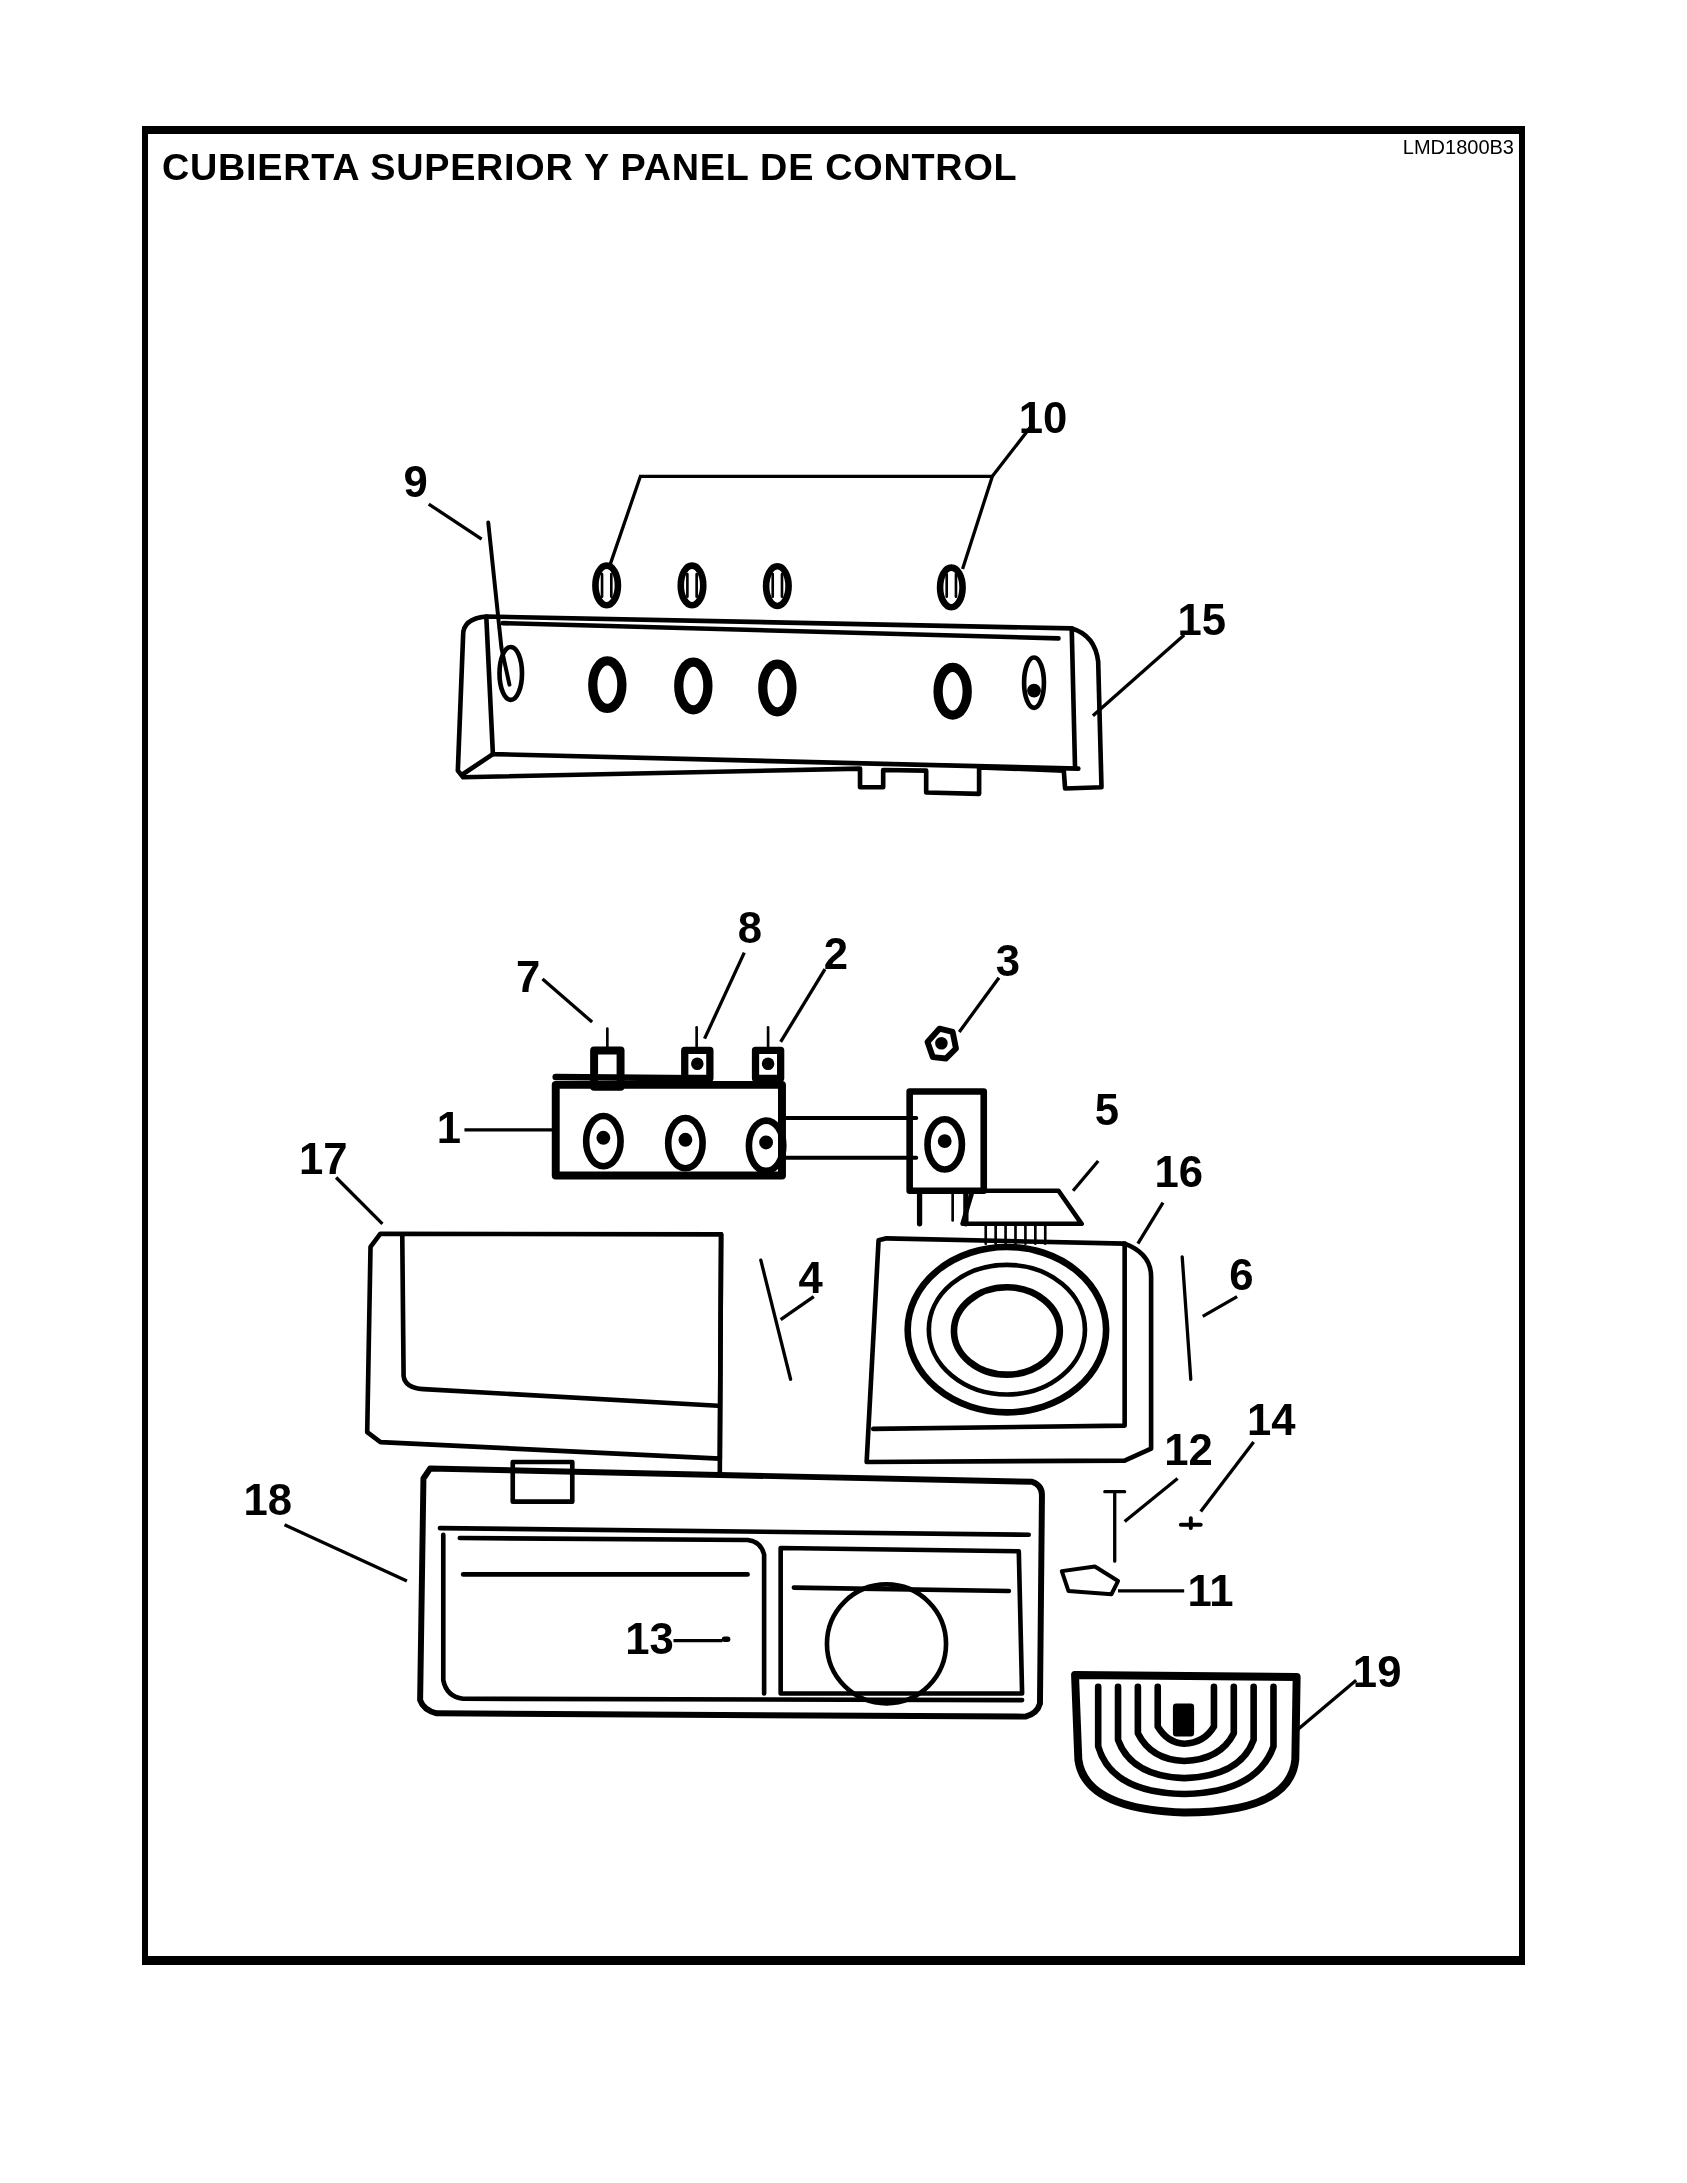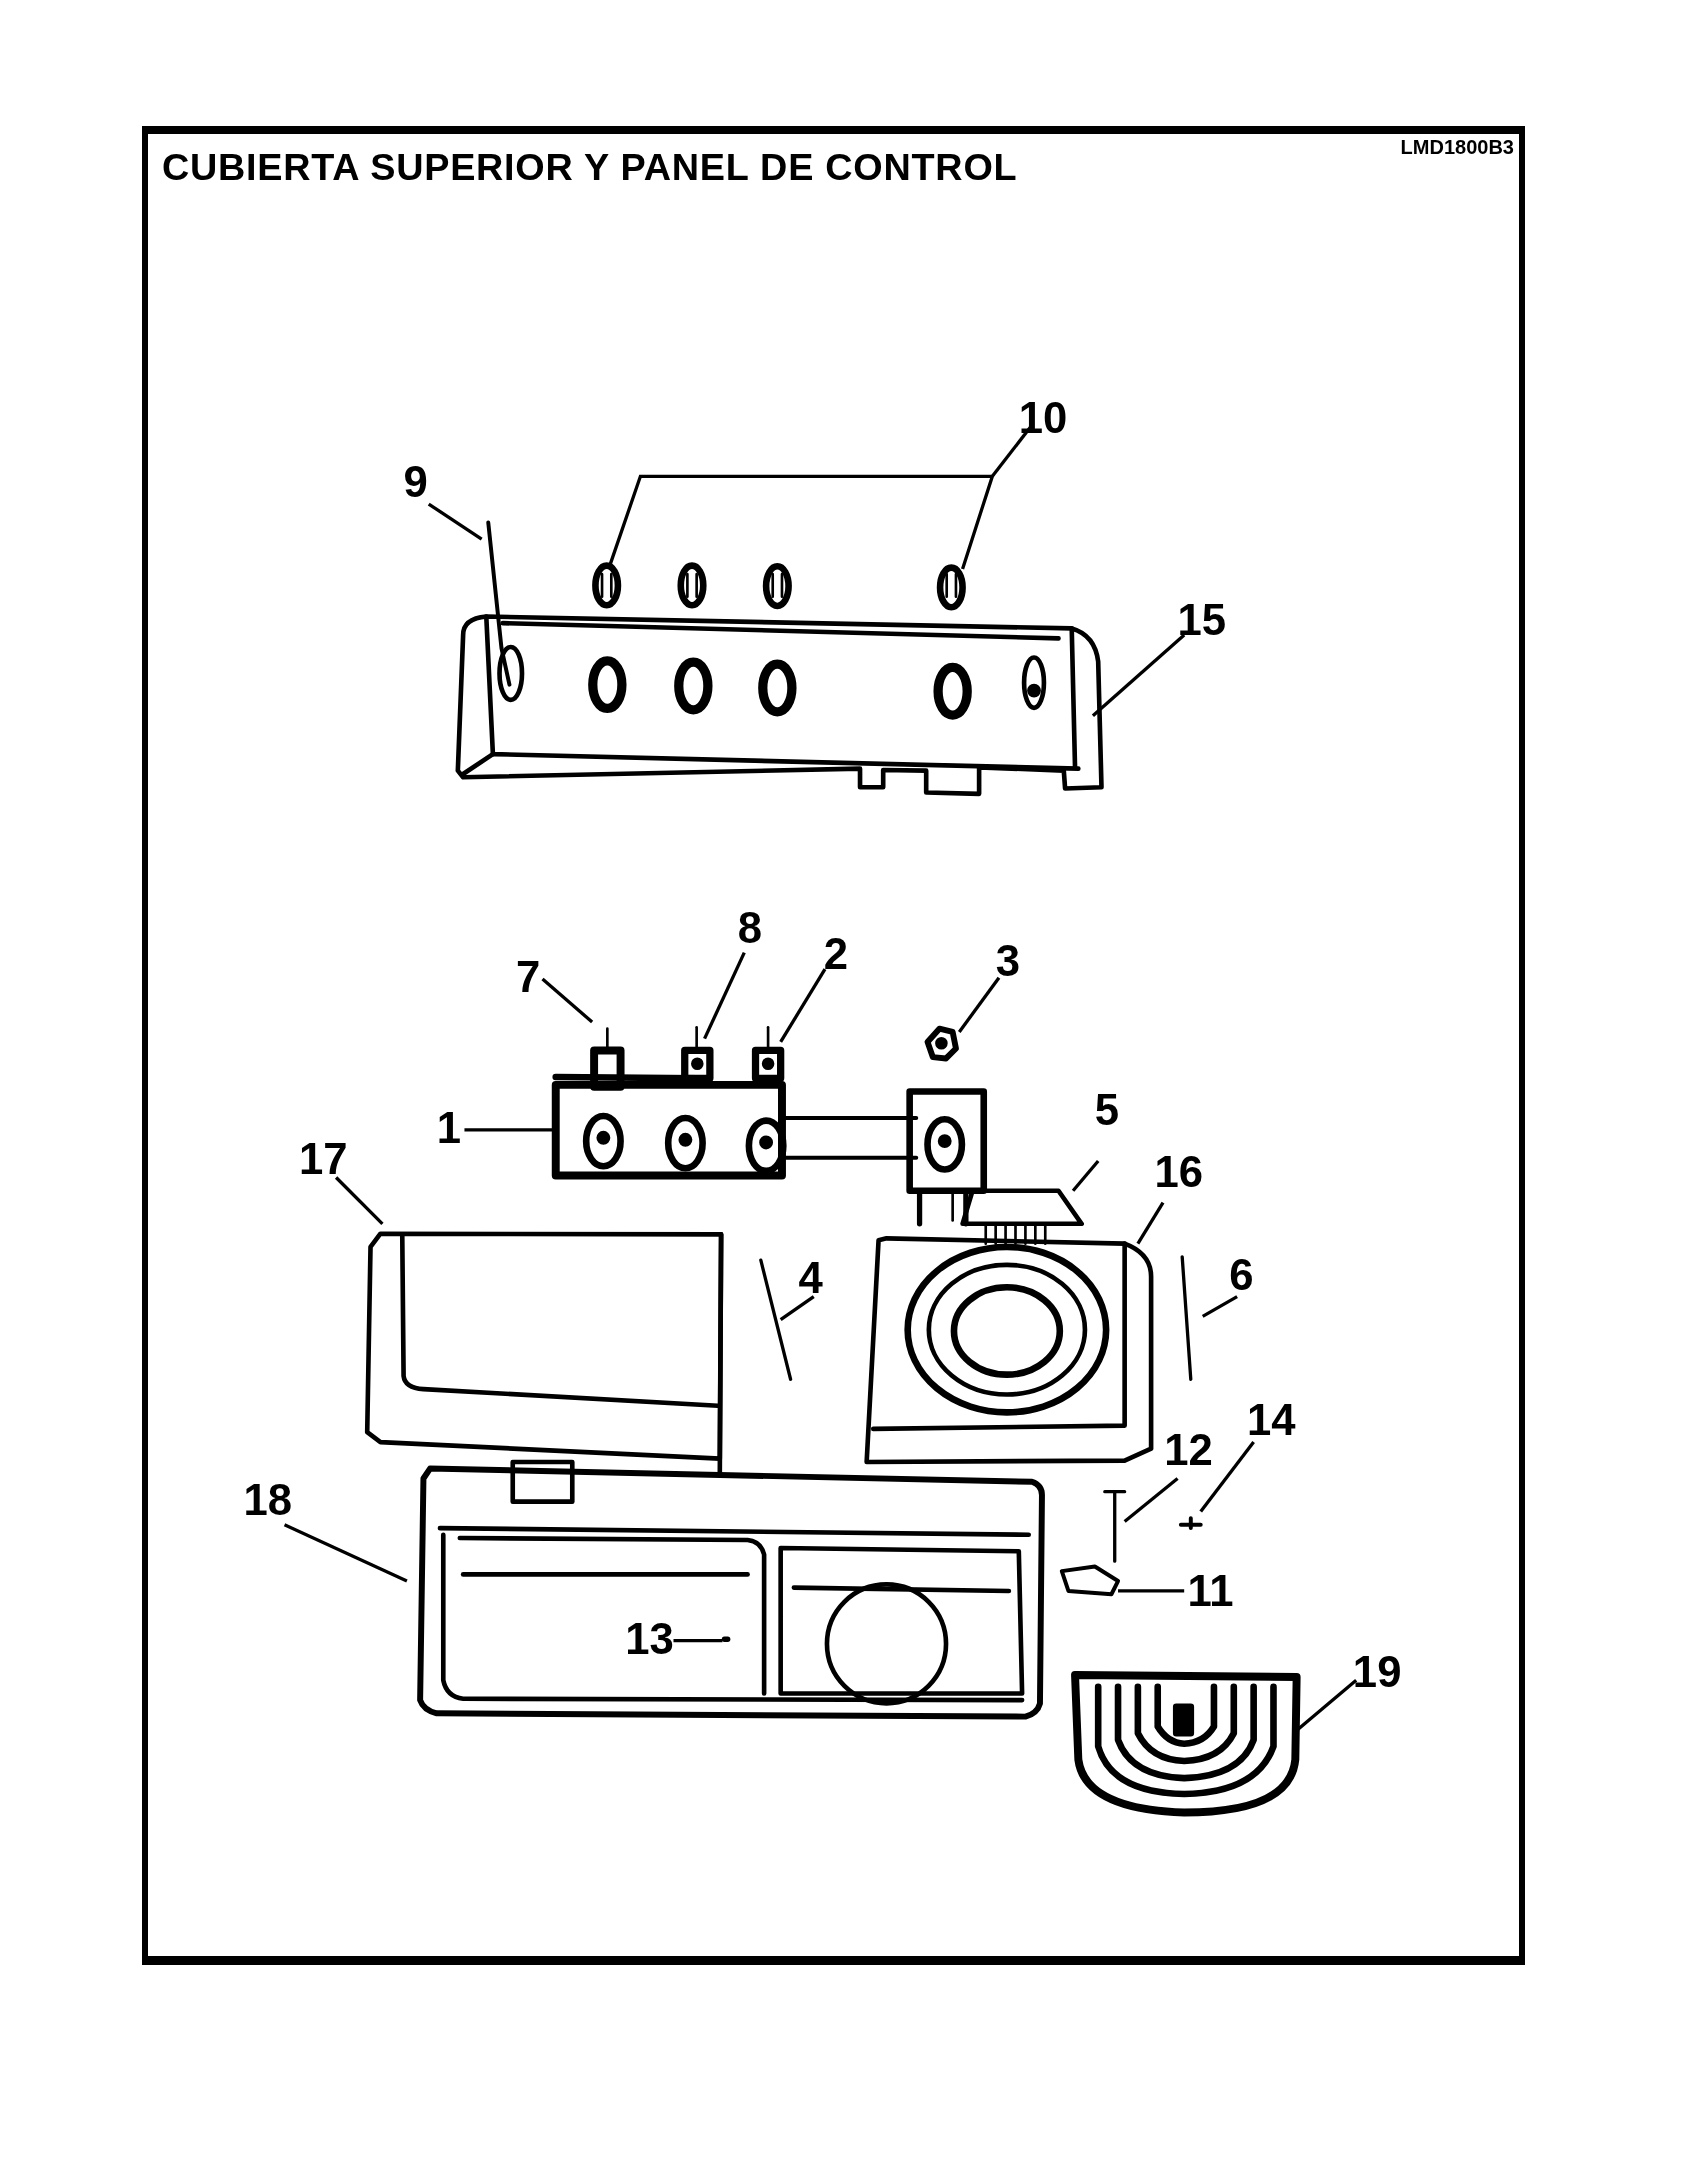--- a/index.html
+++ b/index.html
@@ -1,19 +1,19 @@
 <!DOCTYPE html>
 <html style="font-size:10.6px"><head>
 <meta charset="utf-8">
 <style>
   html, body { margin:0; padding:0; background:#ffffff; }
   body { width:1687px; height:2183px; position:relative; overflow:hidden; font-family:"Liberation Sans", sans-serif; }
   .frame { position:absolute; left:142px; top:126px; width:1383px; height:1839px; border:6px solid #000; box-sizing:border-box; border-bottom-width:9.3px; border-top-width:8px; }
   .title { position:absolute; left:162px; top:147px; font-family:"Liberation Sans", sans-serif; font-weight:bold; font-size:36px; letter-spacing:0.7px; color:#000; white-space:nowrap; transform:scaleX(1.05); transform-origin:left top; }
-  .model { position:absolute; right:173px; top:136px; font-family:"Liberation Sans", sans-serif; font-weight:bold; font-size:20px; color:#000; }
+  .model { position:absolute; right:173px; top:136px; font-family:"Liberation Sans", sans-serif; font-weight:normal; font-size:20px; color:#000; }
   svg.diagram { position:absolute; left:0; top:0; width:1687px; height:2183px; }
   .callout { font-family:"Liberation Sans", sans-serif; font-weight:bold; font-size:66px; fill:#000; }
 </style>
 </head>
 <body>
 
 <div class="frame"></div>
 <div class="title">CUBIERTA SUPERIOR Y PANEL DE CONTROL</div>
 <div class="model">LMD1800B3</div>
 

